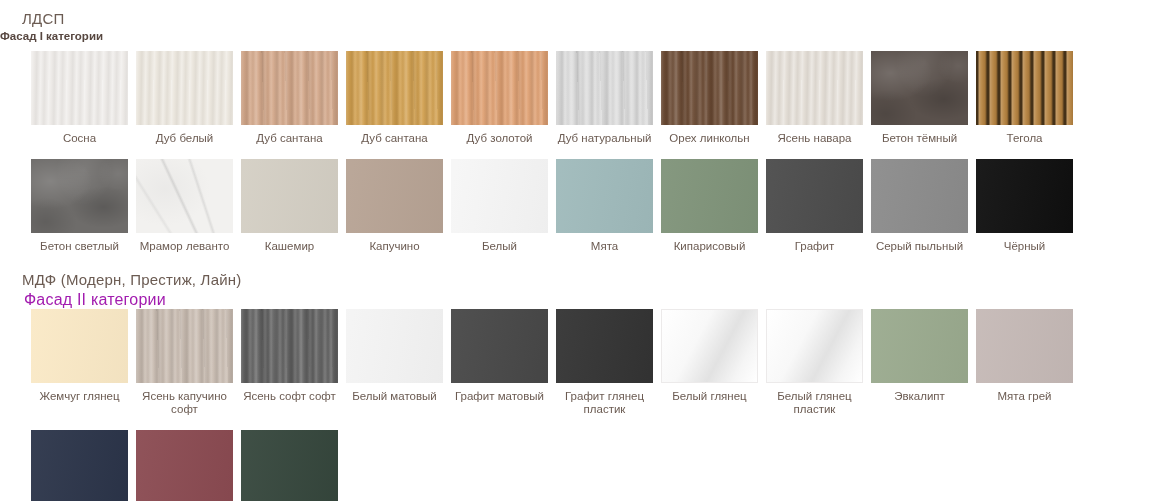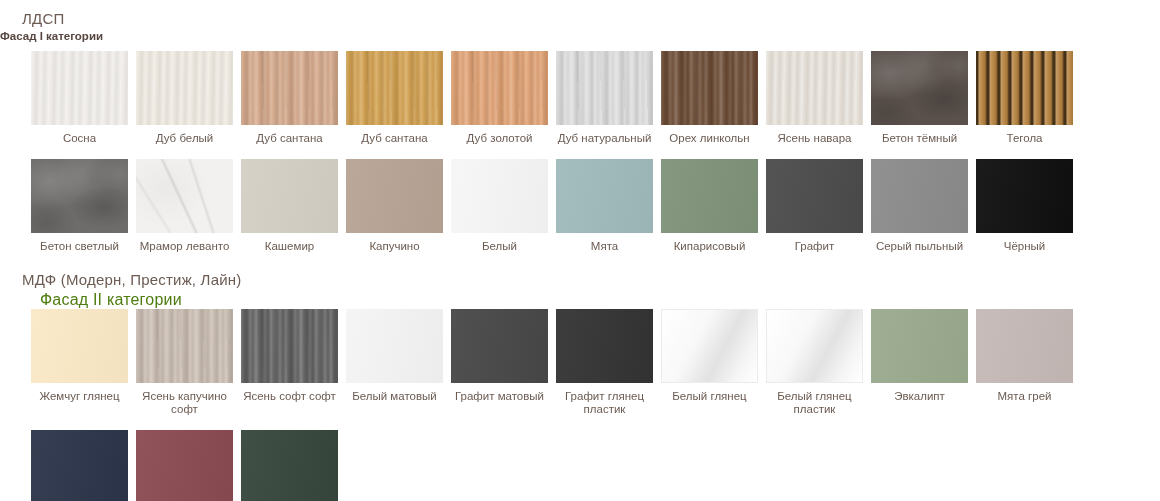--- a/index.html
+++ b/index.html
@@ -28,22 +28,22 @@
     padding-left: 22px;
   }
   .group-title-sm {
     font-size: 11.5px;
     font-weight: bold;
     color: #574740;
     margin-top: 3px;
   }
   .group-title-lg {
     font-size: 16px;
-    color: #4d7c0f;
-    padding-left: 40px;
+    color: #a21caf;
+    padding-left: 24px;
     margin-top: 3px;
     letter-spacing: 0.2px;
   }
 
   
   .row {
     display: flex;
     padding-left: 31px;
     box-sizing: border-box;
   }

